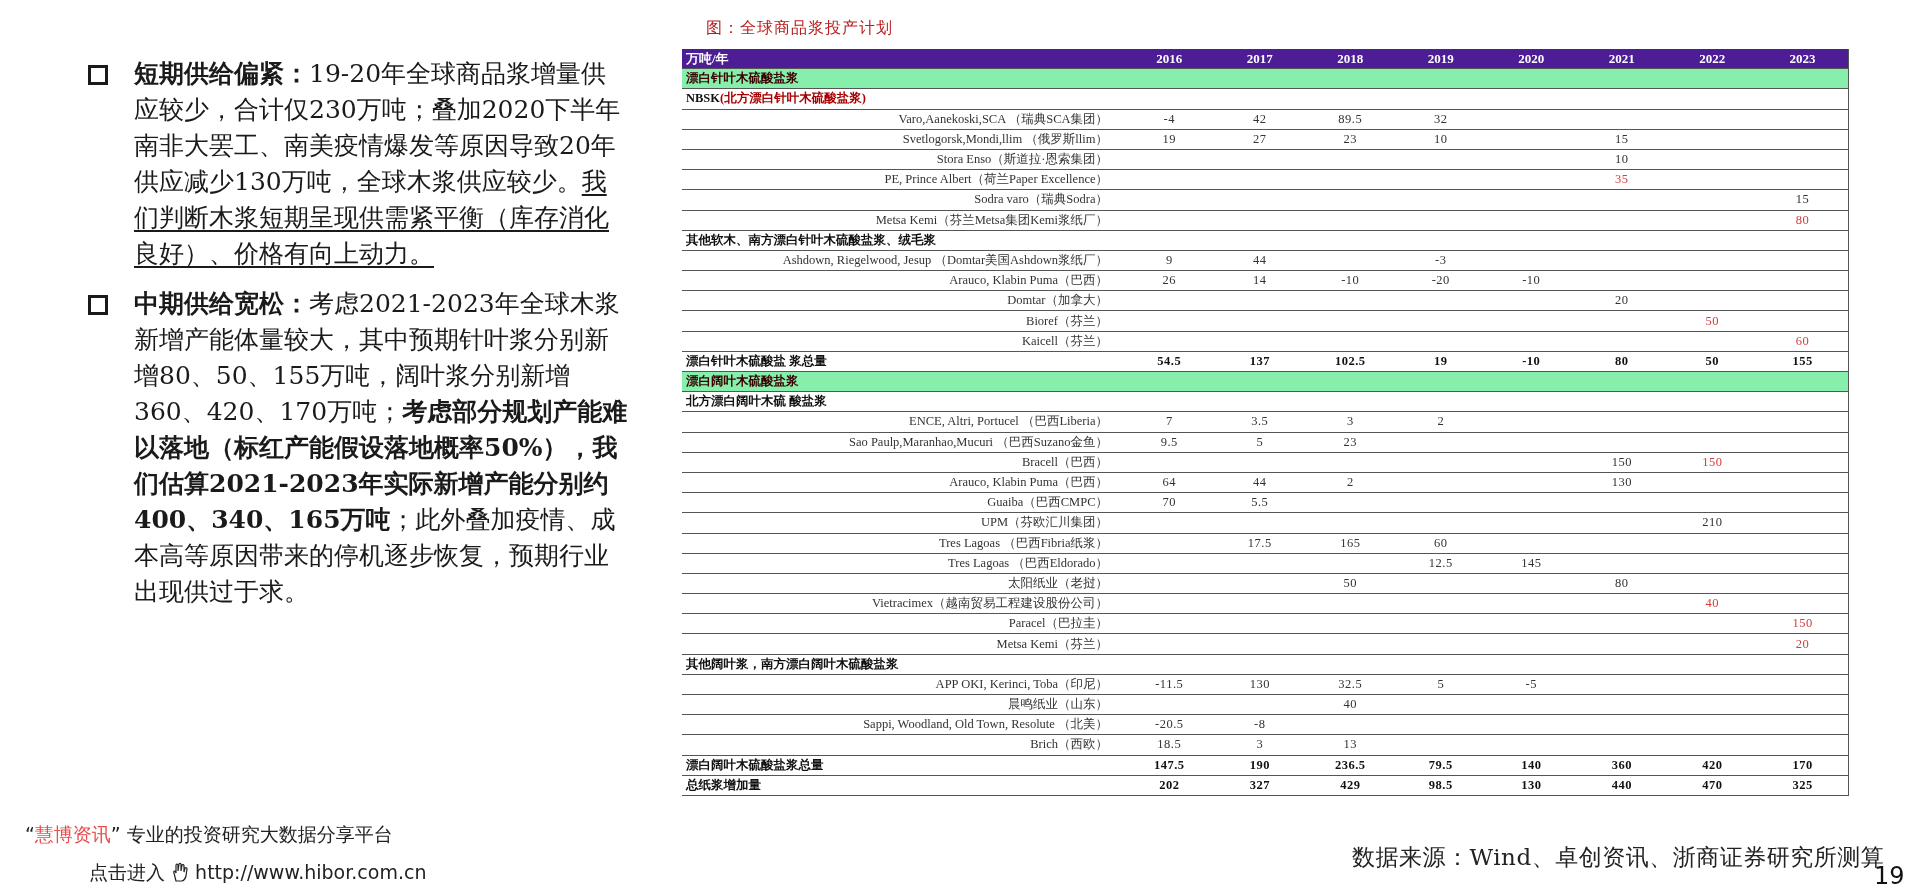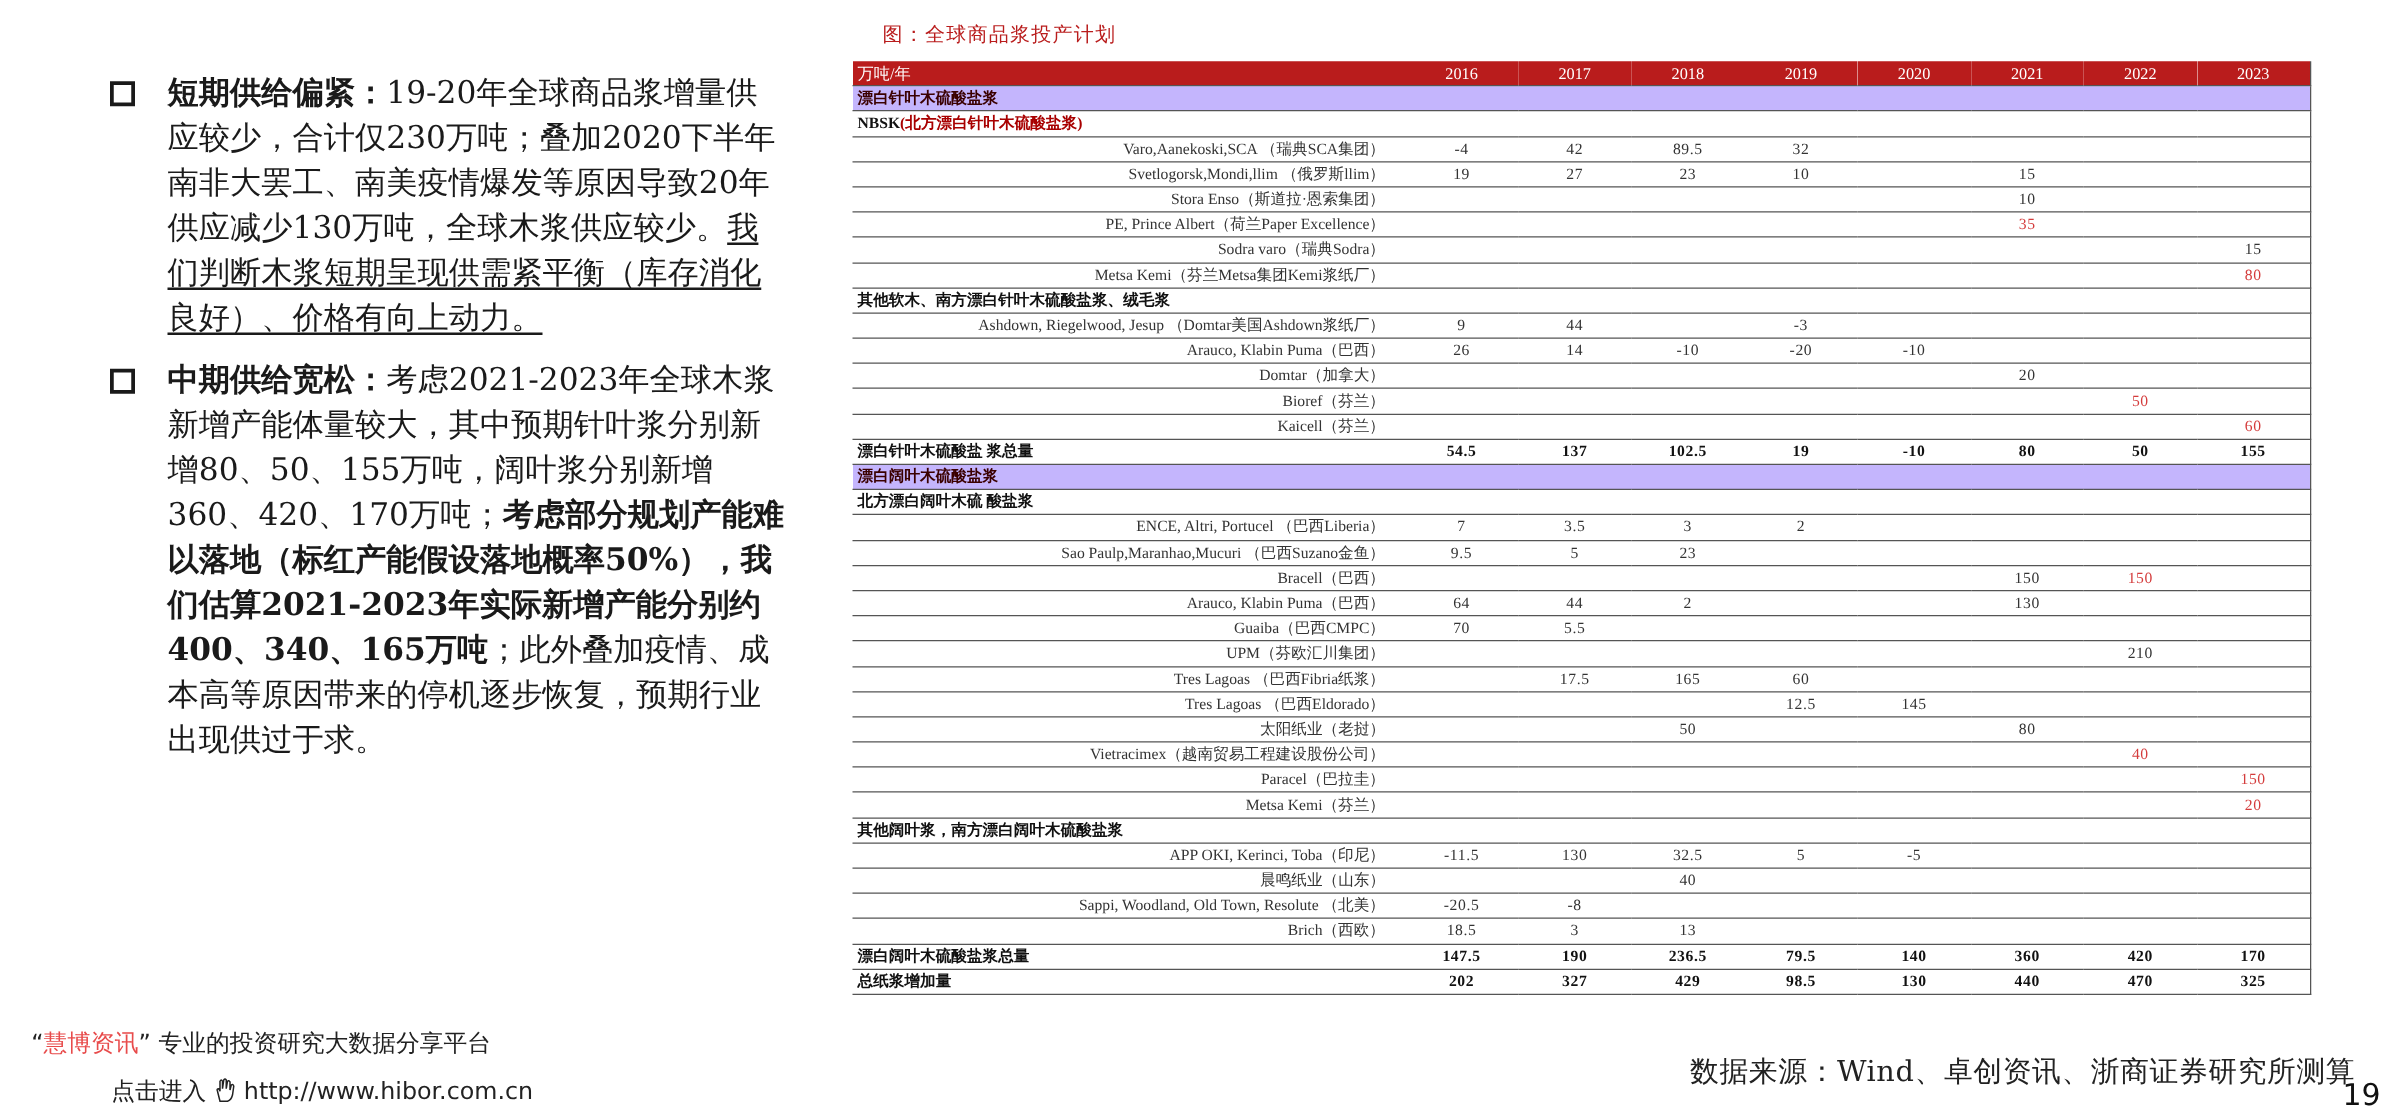--- a/index.html
+++ b/index.html
@@ -20,23 +20,23 @@
   .hand { display:inline-block; width:18px; height:20px; vertical-align:-3px; }
 
   
   .fig-title { position:absolute; left:706px; top:18px; font-size:16px; letter-spacing:1px; color:#b91c1c; }
 
   
   .tbl { position:absolute; left:682px; top:49px; width:1166px; border-collapse:collapse;
          font-family:"Liberation Serif", serif; font-size:12.5px; table-layout:fixed; }
   .tbl td, .tbl th { height:19.2px; padding:0 4px; border-bottom:1.5px solid #555; white-space:nowrap; overflow:hidden; }
   .tbl tr td:last-child, .tbl tr th:last-child { border-right:1.5px solid #555; }
-  .tbl th { background:#b91c1c; color:#fff; font-weight:normal; text-align:center; font-size:13px; }
+  .tbl th { background:#4c1d95; color:#fff; font-weight:bold; text-align:center; font-size:13px; }
   .tbl th.unit { text-align:left; }
-  .tbl tr.sec td { background:#c4b5fd; font-weight:bold; color:#3a0000; }
+  .tbl tr.sec td { background:#86efac; font-weight:bold; color:#3a0000; }
   .tbl tr.sub td { font-weight:bold; color:#111; }
   .tbl tr.sub .red { color:#a80000; }
   .tbl td.name { text-align:right; padding-right:16px; color:#333; }
   .tbl td.v { text-align:center; color:#333; letter-spacing:0.5px; }
   .tbl td.v.red { color:#d43c3c; }
   .tbl tr.total td { font-weight:bold; color:#111; }
   .tbl tr.total td.v { color:#111; }
 
   .source { position:absolute; left:1352px; top:842px; font-size:23px; color:#222; letter-spacing:0.5px; }
   .pageno { position:absolute; left:1874px; top:862px; font-family:"DejaVu Sans", sans-serif; font-size:24px; color:#111; }

